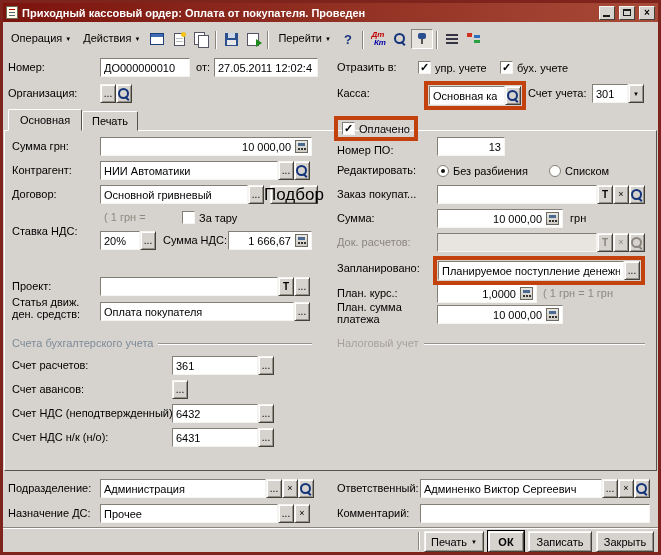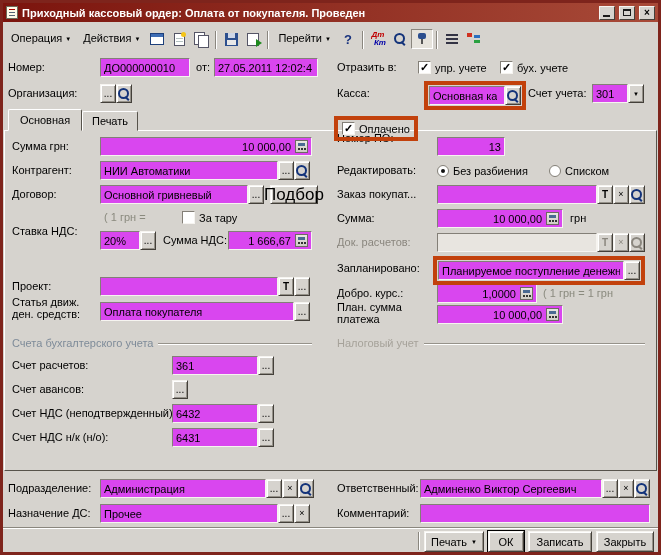--- a/index.html
+++ b/index.html
@@ -44,21 +44,21 @@
 .i-list{width:12px;height:11px;background-image:repeating-linear-gradient(to bottom,#334 0 2px,transparent 2px 4px)}
 .i-struct{width:14px;height:12px;position:relative}
 .i-struct::before{content:"";position:absolute;left:0;top:0;width:5px;height:4px;background:#d03020}
 .i-struct::after{content:"";position:absolute;left:7px;top:2px;width:6px;height:3px;background:#2a6fc0;box-shadow:0 5px 0 #2aa040}
 
 .lbl{position:absolute;white-space:nowrap;line-height:19px;height:19px}
 .lbl.two{line-height:12px;height:auto}
 .lbl.dis{color:#8a867e}
 .hint{position:absolute;color:#8a8a7e;white-space:nowrap;line-height:19px}
 .frow{position:absolute;display:flex;align-items:flex-start}
-.tb{height:19px;background:#d946ef;border:1px solid;border-color:#837f77 #f6f4f0 #f6f4f0 #837f77;padding:0 3px;display:flex;align-items:center;white-space:nowrap;overflow:hidden}
+.tb{height:19px;background:#ffffff;border:1px solid;border-color:#837f77 #f6f4f0 #f6f4f0 #837f77;padding:0 3px;display:flex;align-items:center;white-space:nowrap;overflow:hidden}
 .tb>span{overflow:hidden;white-space:nowrap}
 .tb.num{justify-content:flex-end}
 .tb.dis{background:#e8e5e0;color:#8a867e}
 .sbtn{height:19px;width:16px;flex:none;background:#d6d3ce;border:1px solid;border-color:#f6f4f0 #44403a #44403a #f6f4f0;box-shadow:inset 1px 1px 0 #fff,inset -1px -1px 0 #96928a;display:flex;align-items:center;justify-content:center;font-size:10px;line-height:1;padding:0;font-family:inherit;letter-spacing:0}
 .sbtn.sm{font-size:9px}
 .sbtn.dd{font-size:6px}
 .sbtn.bold{font-weight:bold}
 .sbtn.dis{color:#8a867e}
 .sbtn.wide{width:auto;padding:0 7px;font-size:17px}
 .calc{flex:none;width:13px;height:13px;margin-left:4px;border:1px solid #6d6a62;background:linear-gradient(#e9e7e2,#cfccc5);position:relative}
@@ -80,21 +80,21 @@
 .tab{position:absolute;display:flex;align-items:center;justify-content:center;background:#d6d3ce;border:1px solid;border-color:#fff #57534b #d6d3ce #fff;border-radius:2px 2px 0 0;z-index:2}
 .panel{position:absolute;left:4px;top:130px;width:653px;height:341px;border:1px solid;border-color:#fff #57534b #57534b #fff;z-index:1}
 .group{position:absolute;display:flex;align-items:center;gap:5px;color:#7e8b99;z-index:2}
 .group .gl{flex:1;height:2px;border-top:1px solid #96928a;border-bottom:1px solid #fff;margin-top:2px}
 .group.dis{color:#a6a29a}
 
 .footsep{position:absolute;left:3px;top:527px;width:655px;height:2px;border-top:1px solid #8a867e;border-bottom:1px solid #fff}
 .doc-type{position:absolute;color:#7e241c;line-height:21px;white-space:nowrap;text-align:right}
 .vsep{position:absolute;width:2px;height:18px;border-left:1px solid #8a867e;border-right:1px solid #fff}
 .btn{position:absolute;height:21px;background:#d6d3ce;border:1px solid;border-color:#f6f4f0 #44403a #44403a #f6f4f0;box-shadow:inset 1px 1px 0 #fff,inset -1px -1px 0 #96928a;display:flex;align-items:center;justify-content:center;gap:4px;font-size:11px;font-family:inherit;padding:0}
-.btn.default{box-shadow:0 0 0 1px #000,inset 1px 1px 0 #fff,inset -1px -1px 0 #96928a;font-weight:normal}
+.btn.default{box-shadow:0 0 0 1px #000,inset 1px 1px 0 #fff,inset -1px -1px 0 #96928a;font-weight:bold}
 </style>
 </head>
 <body>
 
 <div id="win">
 
   <div class="titlebar">
     <span class="doc-ico"></span>
     <span class="title-text">Приходный кассовый ордер: Оплата от покупателя. Проведен</span>
     <button class="winbtn">
@@ -316,21 +316,21 @@
     <button class="sbtn">...</button>
   </div>
   <span class="lbl" style="left:12px;top:428px">Счет НДС н/к (н/о):</span>
   <div class="frow" style="left:172px;top:428px">
     <div class="tb" style="width:86px">
         <span>6431</span>
       </div>
     <button class="sbtn">...</button>
   </div>
 
-  <span class="lbl" style="left:337px;top:129px">Номер ПО:</span>
+  <span class="lbl" style="left:337px;top:141px">Номер ПО:</span>
   <div class="frow" style="left:437px;top:137px">
     <div class="tb num" style="width:68px">
         <span>13</span>
       </div>
   </div>
 
   <span class="lbl" style="left:337px;top:161px">Редактировать:</span>
   <div class="cbrow" style="left:437px;top:161px">
     <span class="rb sel"></span>
     <span>Без разбиения</span>
@@ -374,21 +374,21 @@
   </div>
 
   <span class="lbl" style="left:337px;top:259px">Запланировано:</span>
   <div class="redbox" style="left:433px;top:256px">
     <div class="tb" style="width:186px">
         <span>Планируемое поступление денежны</span>
       </div>
     <button class="sbtn">...</button>
   </div>
 
-  <span class="lbl" style="left:337px;top:284px">Добро. курс.:</span>
+  <span class="lbl" style="left:337px;top:284px">План. курс.:</span>
   <div class="frow" style="left:437px;top:284px">
     <div class="tb num" style="width:100px">
         <span>1,0000</span>
         <span class="calc"></span>
       </div>
   </div>
   <span class="hint" style="left:543px;top:284px">( 1 грн = 1 грн</span>
 
   <span class="lbl two" style="left:337px;top:301px"><span>План. сумма</span><br><span>платежа</span></span>
   <div class="frow" style="left:437px;top:305px">

